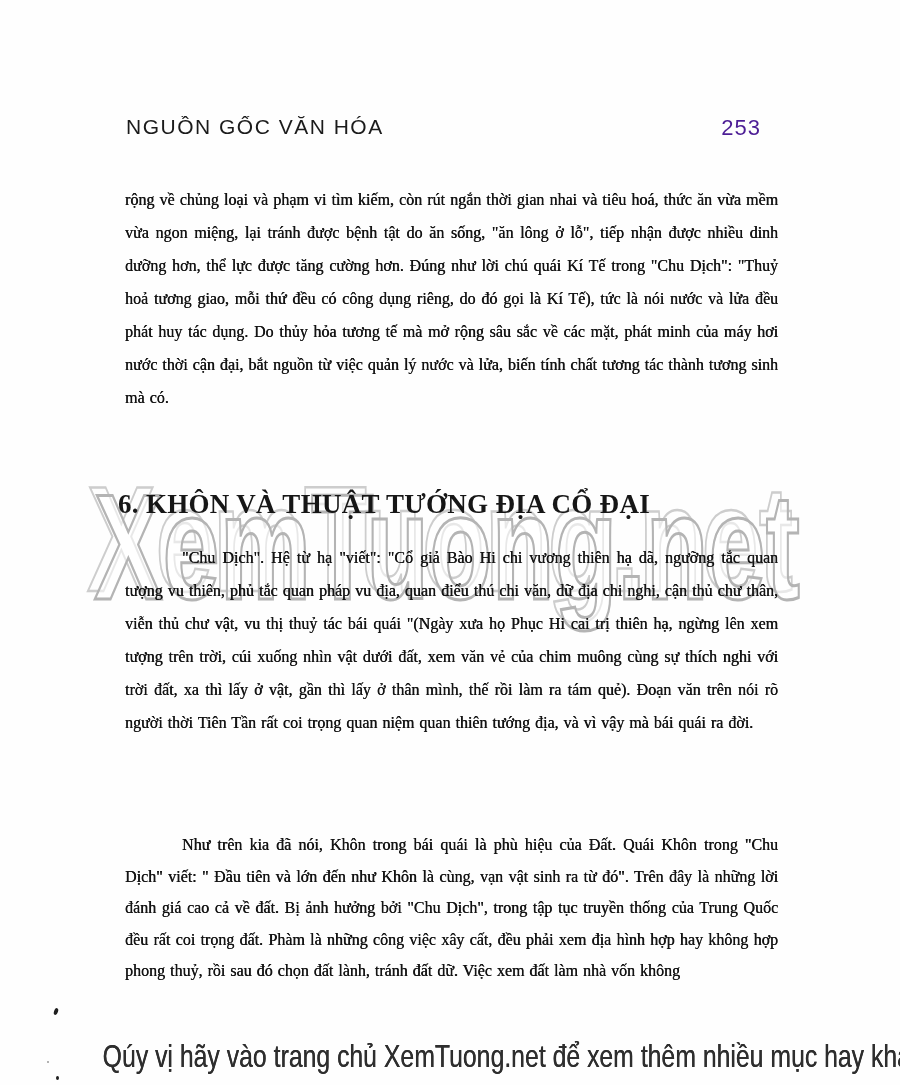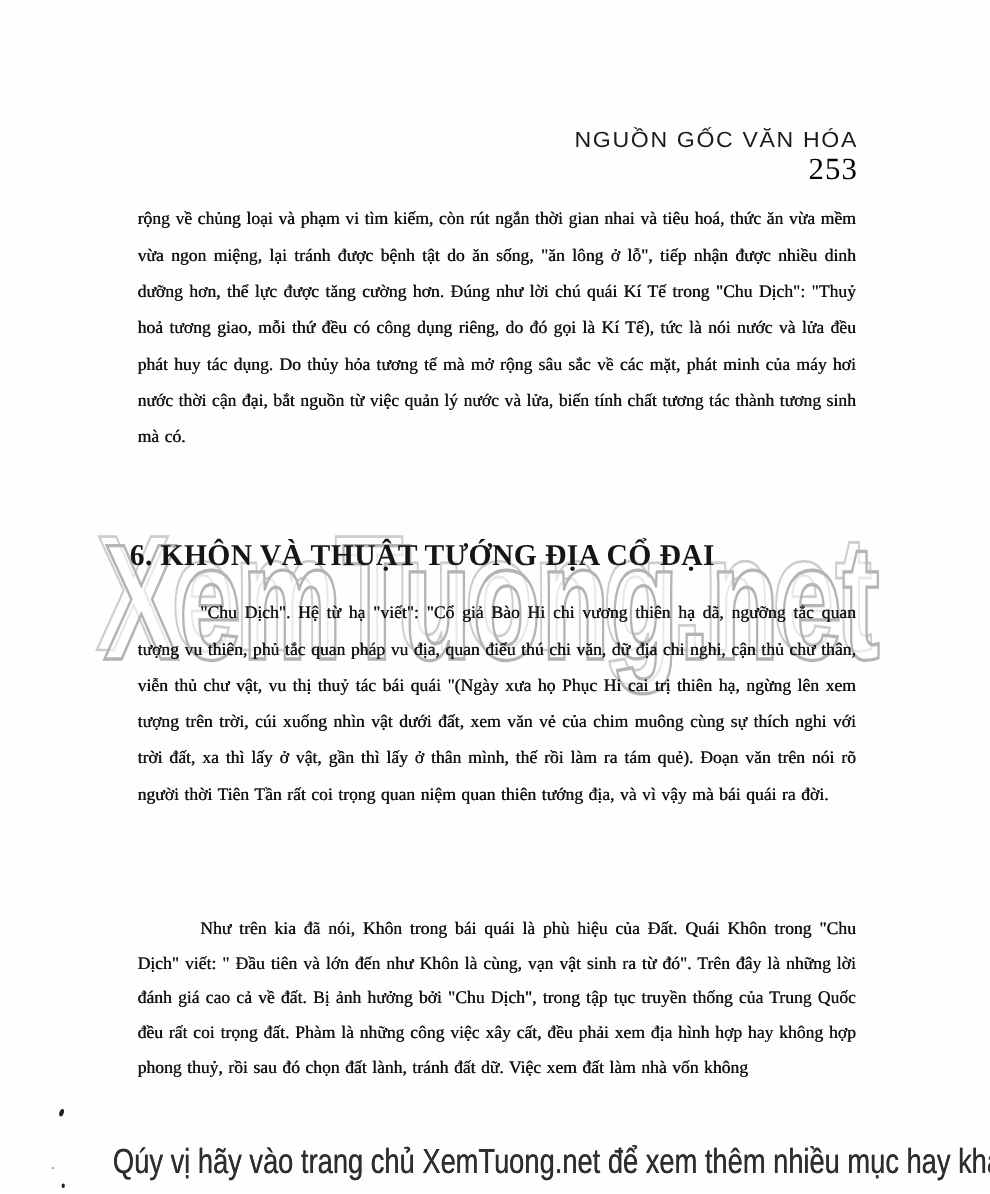--- a/index.html
+++ b/index.html
@@ -12,38 +12,37 @@
   }
   .page {
     position: absolute;
     inset: 0;
     background: #fefefe;
   }
   .running-head {
     position: absolute;
     top: 115px;
     left: 126px;
-    right: 120px;
+    right: 139px;
     display: flex;
     justify-content: space-between;
-    align-items: flex-end;
-    flex-direction: column;
+    align-items: flex-start;
   }
   .running-title {
     font-family: "Liberation Sans", sans-serif;
     font-size: 21px;
     letter-spacing: 1.5px;
     color: #1b1b1b;
     transform: scaleY(0.95);
     transform-origin: left bottom;
   }
   .page-number {
-    font-family: Liberation Serif, serif;
-    font-size: 28px;
-    color: #000000;
+    font-family: Liberation Sans, sans-serif;
+    font-size: 22px;
+    color: #4c1d95;
     letter-spacing: 1px;
   }
   .para {
     position: absolute;
     left: 125px;
     width: 653px;
     font-size: 16px;
     line-height: 33px;
     color: #141414;
     text-align: justify;

